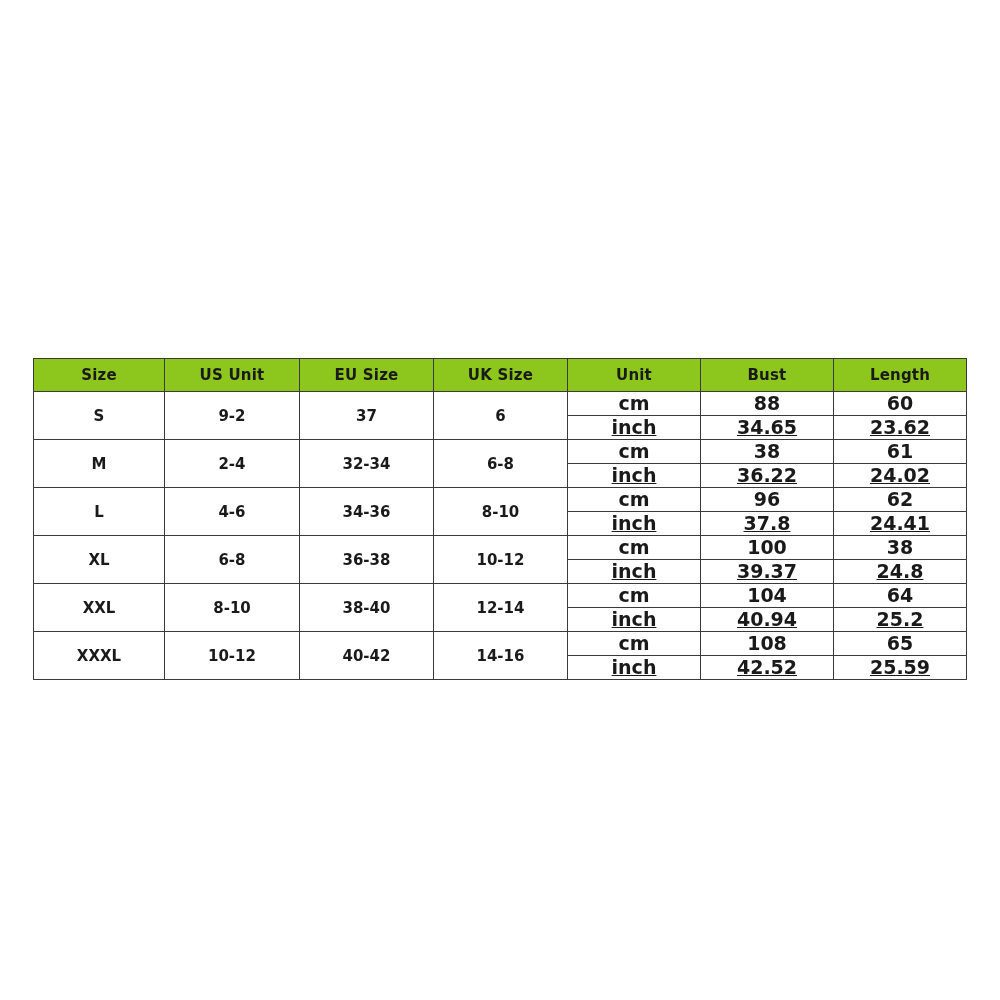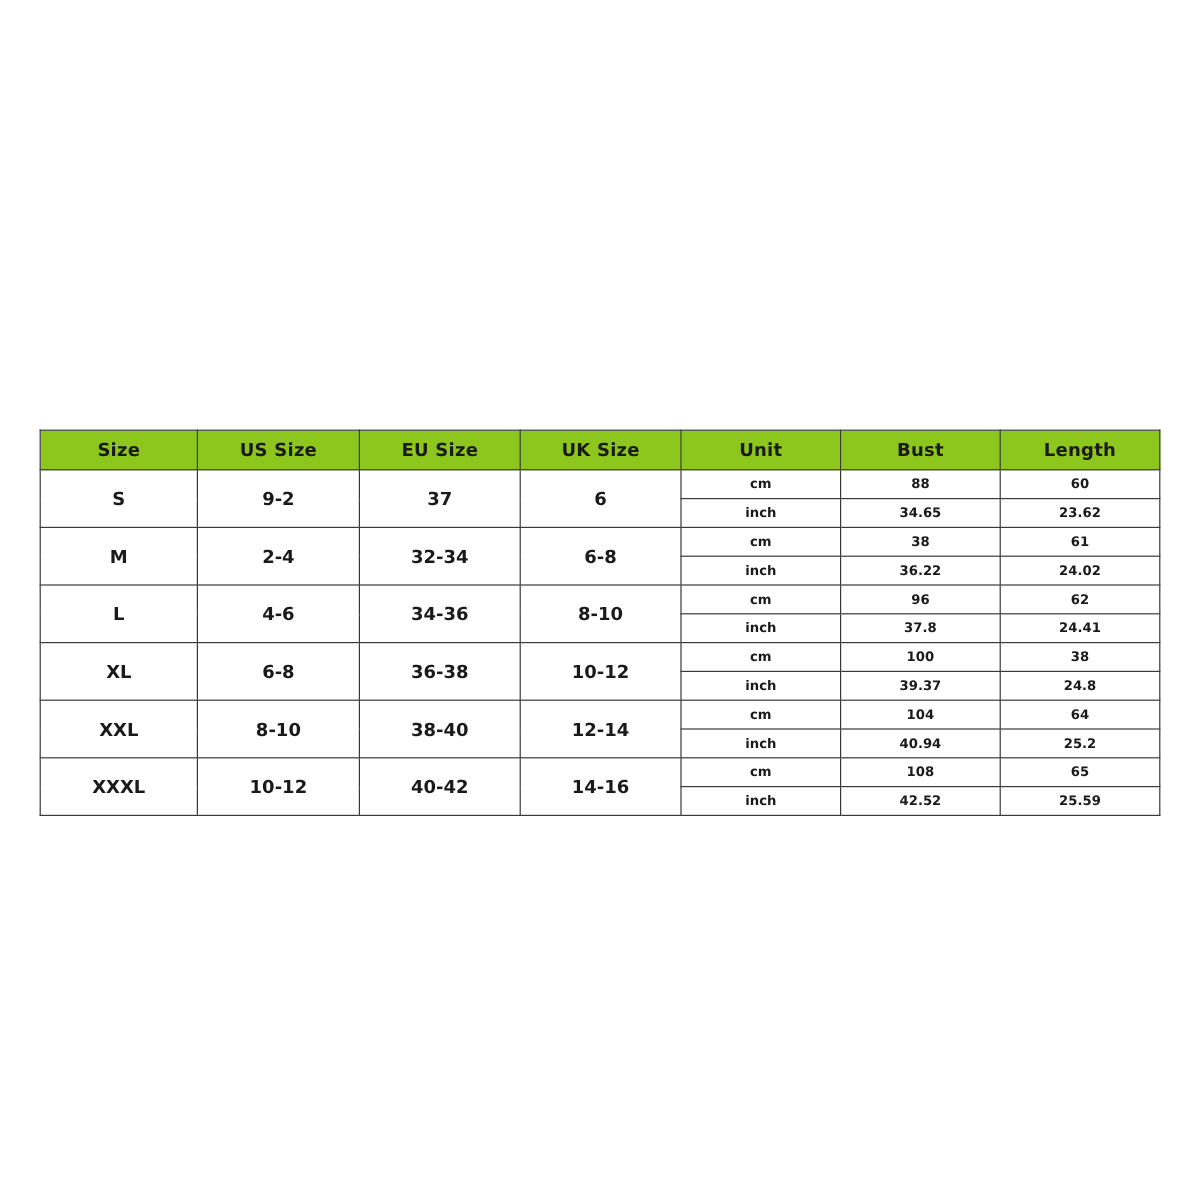--- a/index.html
+++ b/index.html
@@ -51,33 +51,34 @@
   
   td.group-cell {
     height: 46px;
     font-size: 15px;
     border-width: 1px;
   }
 
   td.unit-cell,
   td.val-cell {
     height: 23px;
-    font-size: 11px;
+    font-size: 19px;
     line-height: 23px;
   }
 
   
   tr.sub-cm td.unit-cell,
   tr.sub-cm td.val-cell {
     border-bottom: 1px solid #6f6f6f;
   }
 
   
   tr.group-end td {
     border-bottom: 2px solid #3a3a3a;
+    text-decoration: underline;
   }
 
   
   col.c-size   { width: 131px; }
   col.c-us     { width: 135px; }
   col.c-eu     { width: 134px; }
   col.c-uk     { width: 134px; }
   col.c-unit   { width: 133px; }
   col.c-bust   { width: 133px; }
   col.c-length { width: 133px; }
@@ -94,21 +95,21 @@
       <col class="c-eu">
       <col class="c-uk">
       <col class="c-unit">
       <col class="c-bust">
       <col class="c-length">
     </colgroup>
 
     <thead>
       <tr>
         <th>Size</th>
-        <th>US Size</th>
+        <th>US Unit</th>
         <th>EU Size</th>
         <th>UK Size</th>
         <th>Unit</th>
         <th>Bust</th>
         <th>Length</th>
       </tr>
     </thead>
 
     <tbody>
 

